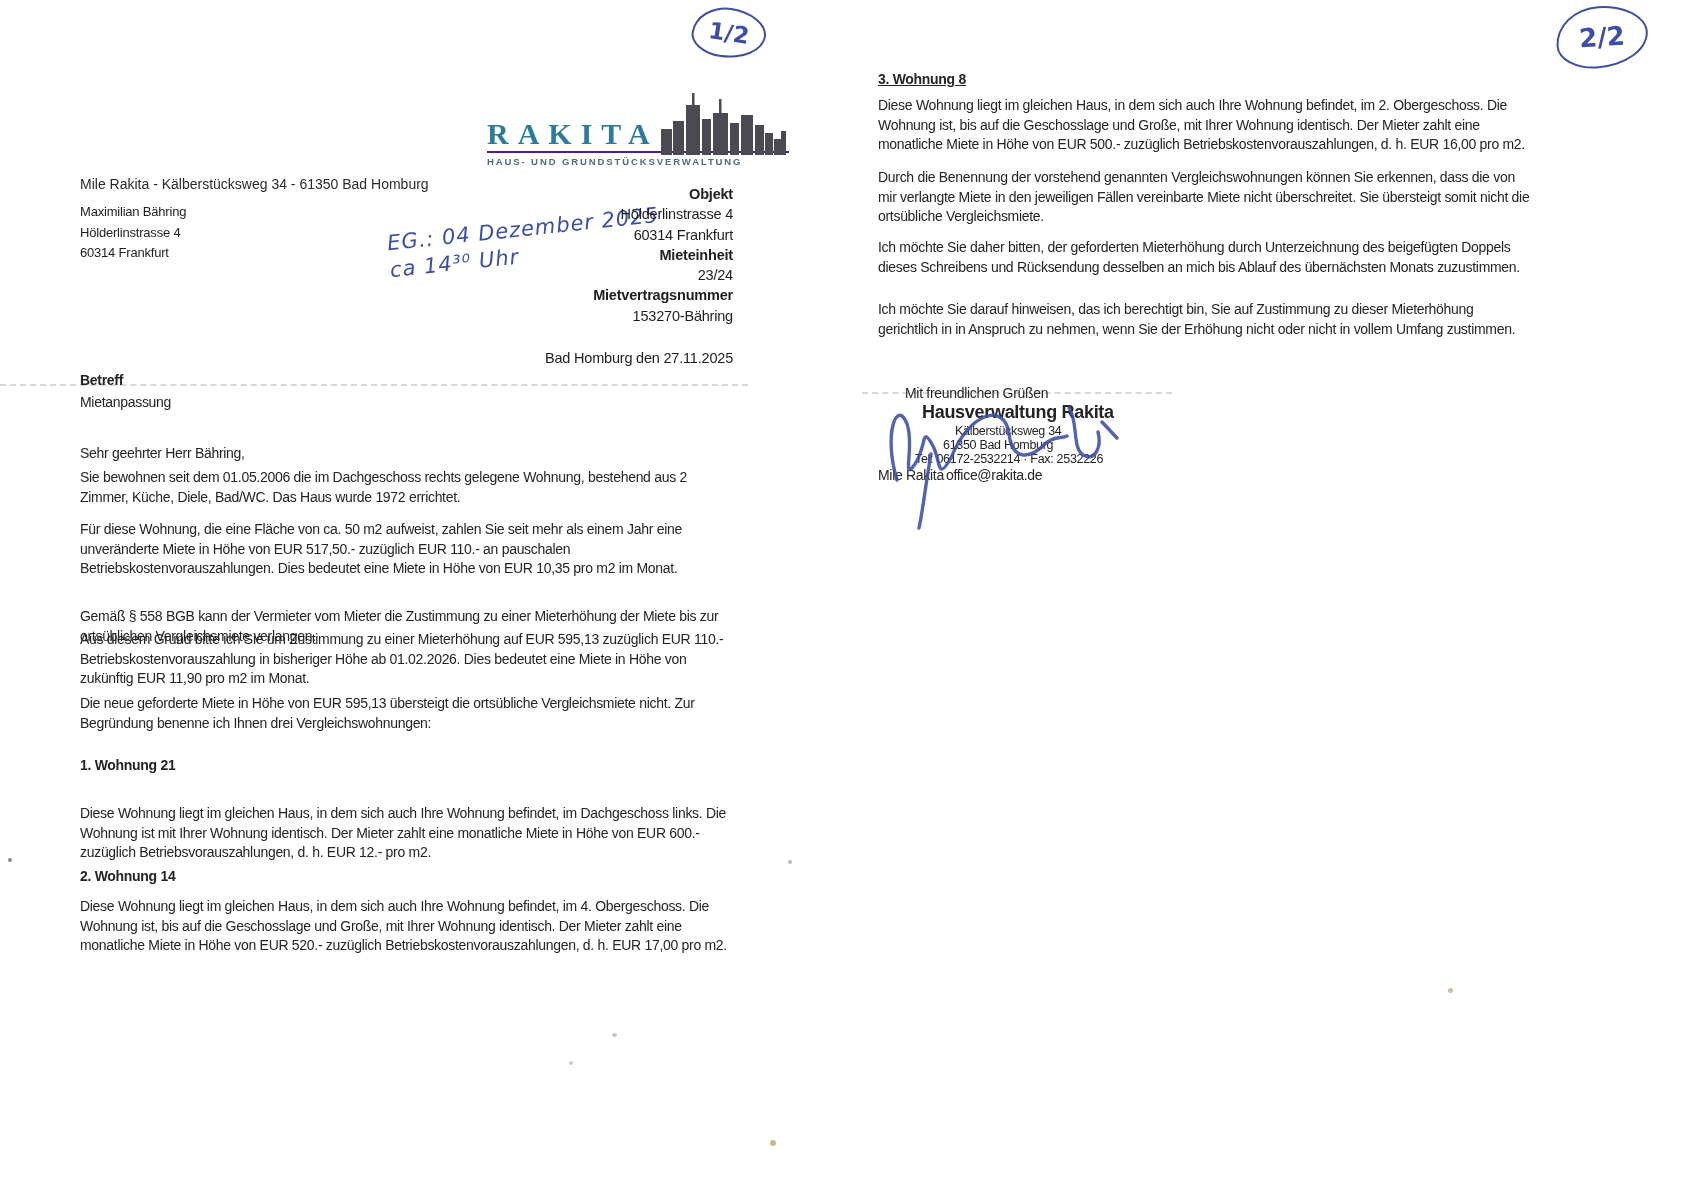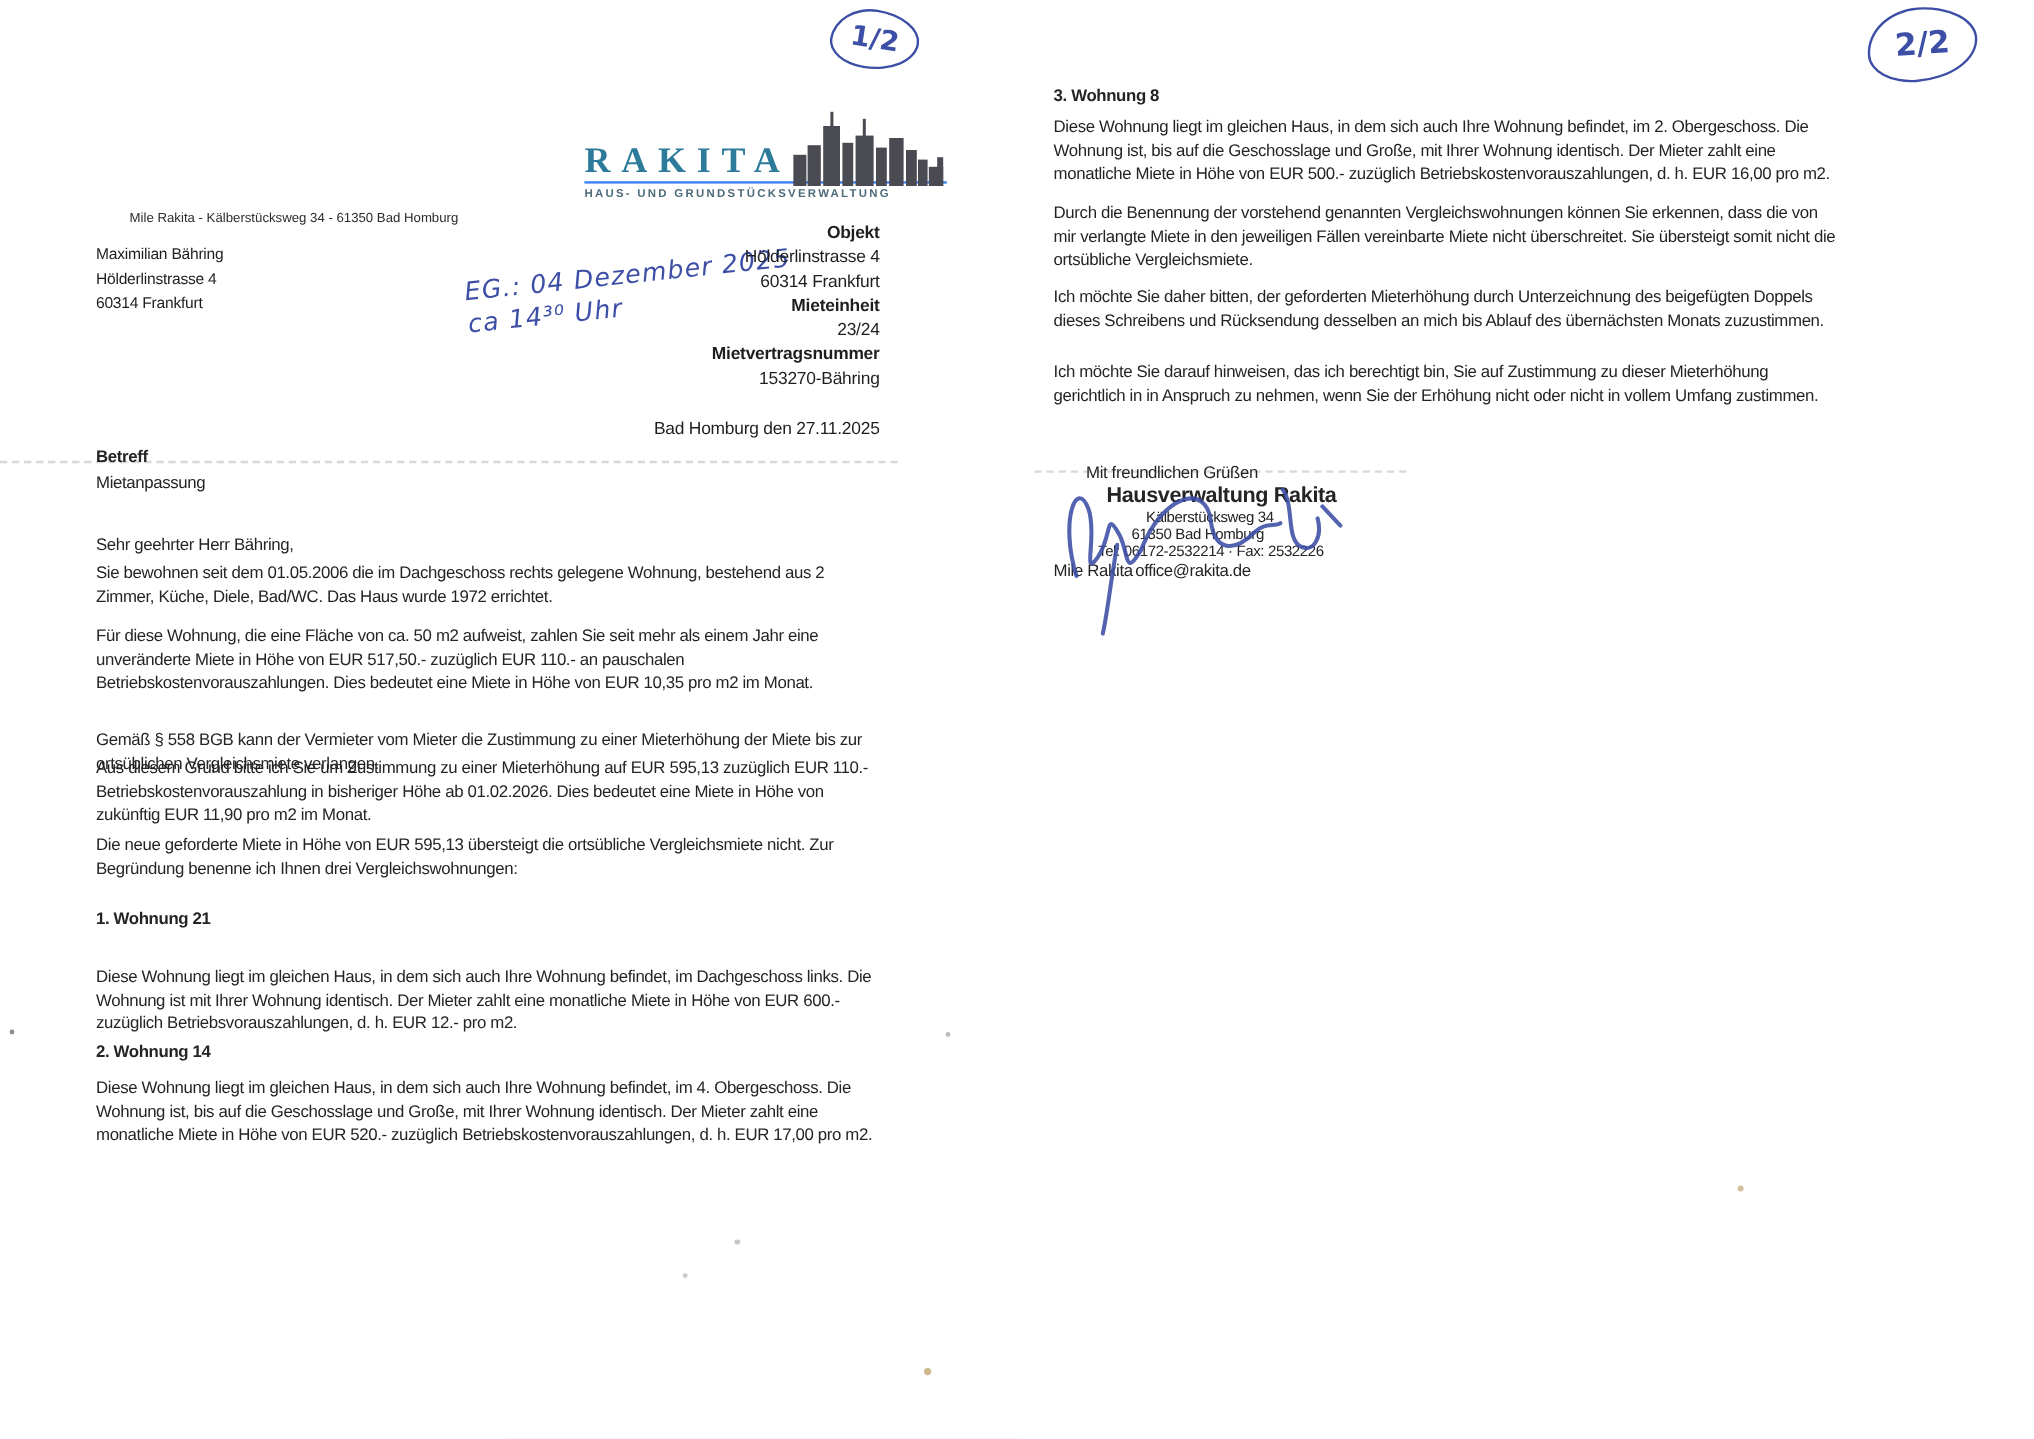--- a/index.html
+++ b/index.html
@@ -1,25 +1,25 @@
 <!DOCTYPE html>
 <html><head>
 <meta charset="utf-8">
 <style>
   html,body{margin:0;padding:0;background:#e8e8e8;}
   .scan{position:relative;width:1695px;height:1199px;background:#ffffff;overflow:hidden;
         font-family:"Liberation Sans",sans-serif;color:#1e1e20;}
   .abs{position:absolute;}
   .body-text{font-size:14px;letter-spacing:-0.3px;line-height:19.5px;white-space:pre-line;color:#242426;}
   .bold{font-weight:bold;}
-  .small{font-size:11px;letter-spacing:0;margin-left:28px;}
+  .small{font-size:14px;letter-spacing:0;}
   
   .logo-name{font-family:"Liberation Serif",serif;font-weight:bold;font-size:30px;
              letter-spacing:9px;color:#2d7b9b;}
-  .logo-tagline{font-size:9.5px;letter-spacing:1.9px;color:#4e6b7a;border-top:2px solid #3b82f6;
+  .logo-tagline{font-size:9.5px;letter-spacing:1.9px;color:#4e6b7a;border-top:2px solid #4c1d95;
                 padding-top:3px;white-space:nowrap;font-weight:bold;}
   
   .ink{color:#3c4ea6;font-style:italic;font-family:"DejaVu Sans",sans-serif;}
   .hand-note{font-size:21px;line-height:27px;transform:rotate(-6deg);white-space:pre-line;letter-spacing:1px;}
   .page-circle{border:2.5px solid #3c4ea6;display:flex;align-items:center;justify-content:center;
                border-radius:48% 52% 58% 42% / 60% 46% 54% 40%;font-size:23px;font-weight:bold;}
   
   .right-col{text-align:right;line-height:20.3px;font-size:14.5px;letter-spacing:-0.2px;}
   
   .closing{font-size:14px;letter-spacing:-0.3px;color:#242426;}
@@ -109,21 +109,21 @@
 
   <div class="abs body-text bold" style="left:80px;top:867px;">2. Wohnung 14</div>
   <div class="abs body-text" style="left:80px;top:897px;width:700px;">Diese Wohnung liegt im gleichen Haus, in dem sich auch Ihre Wohnung befindet, im 4. Obergeschoss. Die
 Wohnung ist, bis auf die Geschosslage und Große, mit Ihrer Wohnung identisch. Der Mieter zahlt eine
 monatliche Miete in Höhe von EUR 520.- zuzüglich Betriebskostenvorauszahlungen, d. h. EUR  17,00 pro m2.</div>
 
   <div class="abs page-circle ink" style="left:1556px;top:6px;width:88px;height:58px;transform:rotate(-4deg);font-style:normal;font-size:26px;">
     <span>2/2</span>
   </div>
 
-  <div class="abs body-text bold" style="left:878px;top:70px;">3. Wohnung 8</div>
+  <div class="abs body-text bold" style="left:878px;top:70px;text-decoration:underline;">3. Wohnung 8</div>
 
   <div class="abs body-text" style="left:878px;top:96px;width:700px;">Diese Wohnung liegt im gleichen Haus, in dem sich auch Ihre Wohnung befindet, im 2. Obergeschoss. Die
 Wohnung ist, bis auf die Geschosslage und Große, mit Ihrer Wohnung identisch. Der Mieter zahlt eine
 monatliche Miete in Höhe von EUR 500.- zuzüglich Betriebskostenvorauszahlungen, d. h. EUR  16,00 pro m2.</div>
   <div class="abs body-text" style="left:878px;top:168px;width:700px;">Durch die Benennung der vorstehend genannten Vergleichswohnungen können Sie erkennen, dass die von
 mir verlangte Miete in den jeweiligen Fällen vereinbarte Miete nicht überschreitet. Sie übersteigt somit nicht die
 ortsübliche Vergleichsmiete.</div>
   <div class="abs body-text" style="left:878px;top:238px;width:700px;">Ich möchte Sie daher bitten, der geforderten Mieterhöhung durch Unterzeichnung des beigefügten Doppels
 dieses Schreibens und Rücksendung desselben an mich bis Ablauf des übernächsten Monats zuzustimmen.</div>
   <div class="abs body-text" style="left:878px;top:300px;width:700px;">Ich möchte Sie darauf hinweisen, das ich berechtigt bin, Sie auf Zustimmung zu dieser Mieterhöhung

